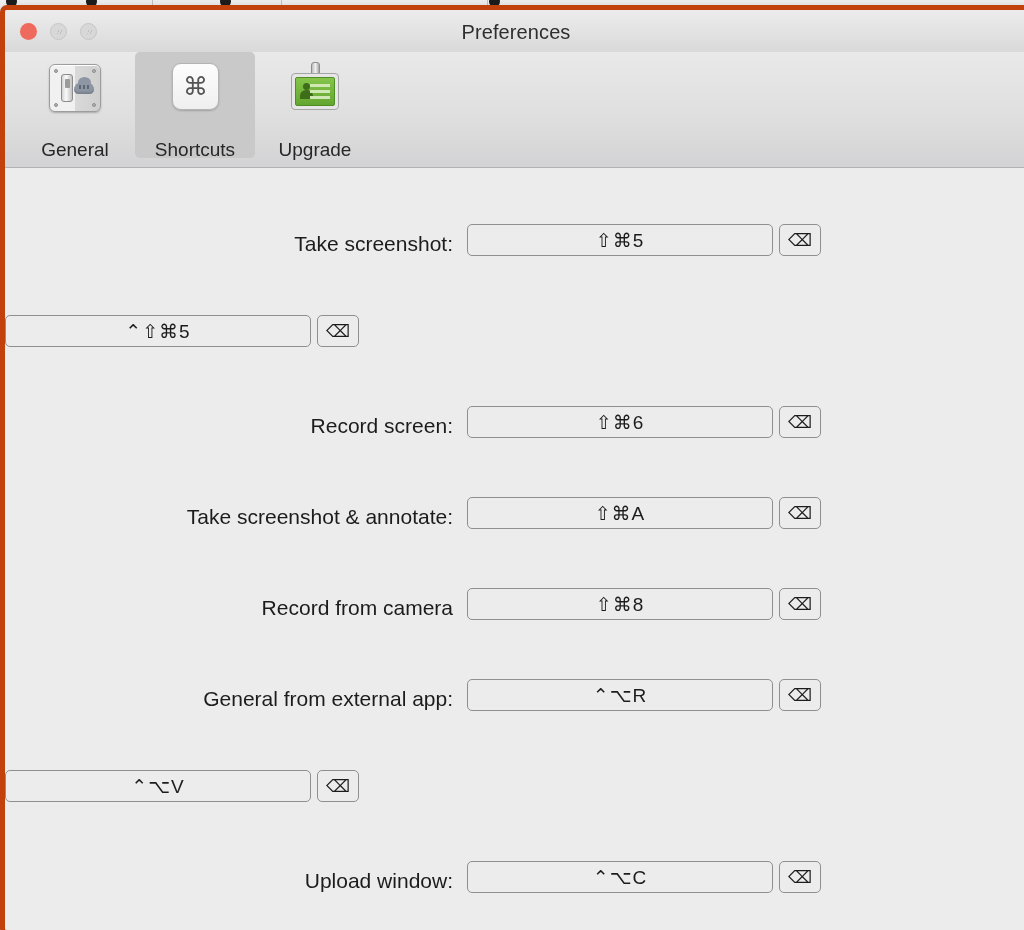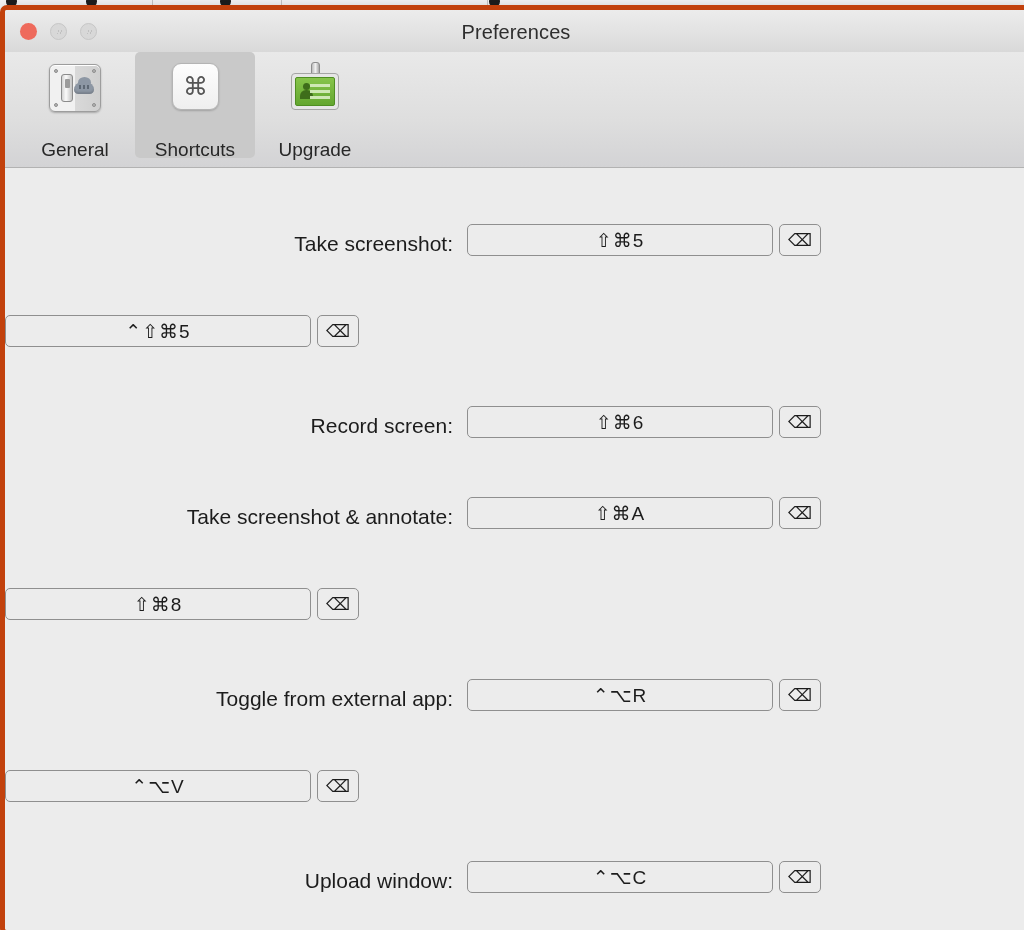--- a/index.html
+++ b/index.html
@@ -422,25 +422,26 @@
             <div class="row-label">Record screen:</div>
             <div class="shortcut-field">⇧⌘6</div>
             <div class="clear-button">⌫</div>
           </div>
           <div class="row">
             <div class="row-label">Take screenshot &amp; annotate:</div>
             <div class="shortcut-field">⇧⌘A</div>
             <div class="clear-button">⌫</div>
           </div>
           <div class="row">
+            <div class="row-label">Record from camera</div>
             <div class="shortcut-field">⇧⌘8</div>
             <div class="clear-button">⌫</div>
           </div>
           <div class="row">
-            <div class="row-label">Toggle from external app:</div>
+            <div class="row-label">General from external app:</div>
             <div class="shortcut-field">⌃⌥R</div>
             <div class="clear-button">⌫</div>
           </div>
           <div class="row">
             <div class="shortcut-field">⌃⌥V</div>
             <div class="clear-button">⌫</div>
           </div>
           <div class="row">
             <div class="row-label">Upload window:</div>
             <div class="shortcut-field">⌃⌥C</div>

